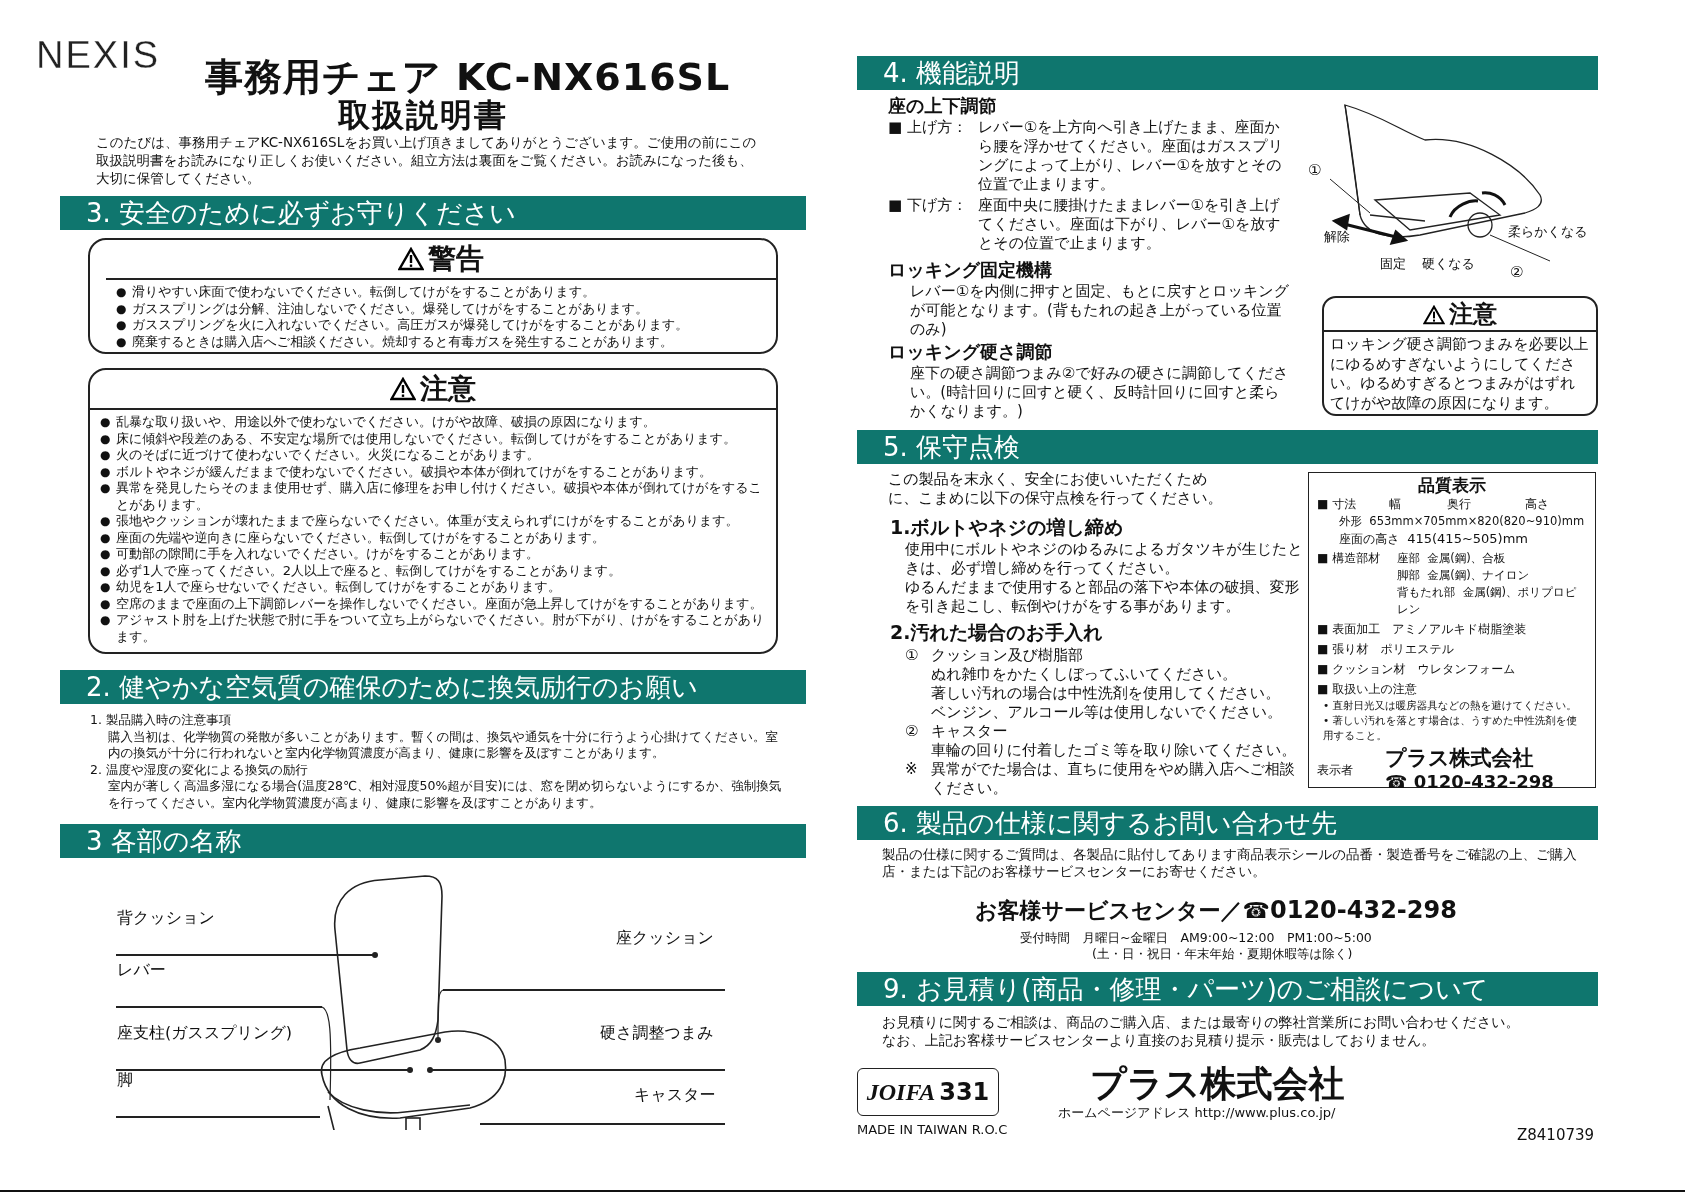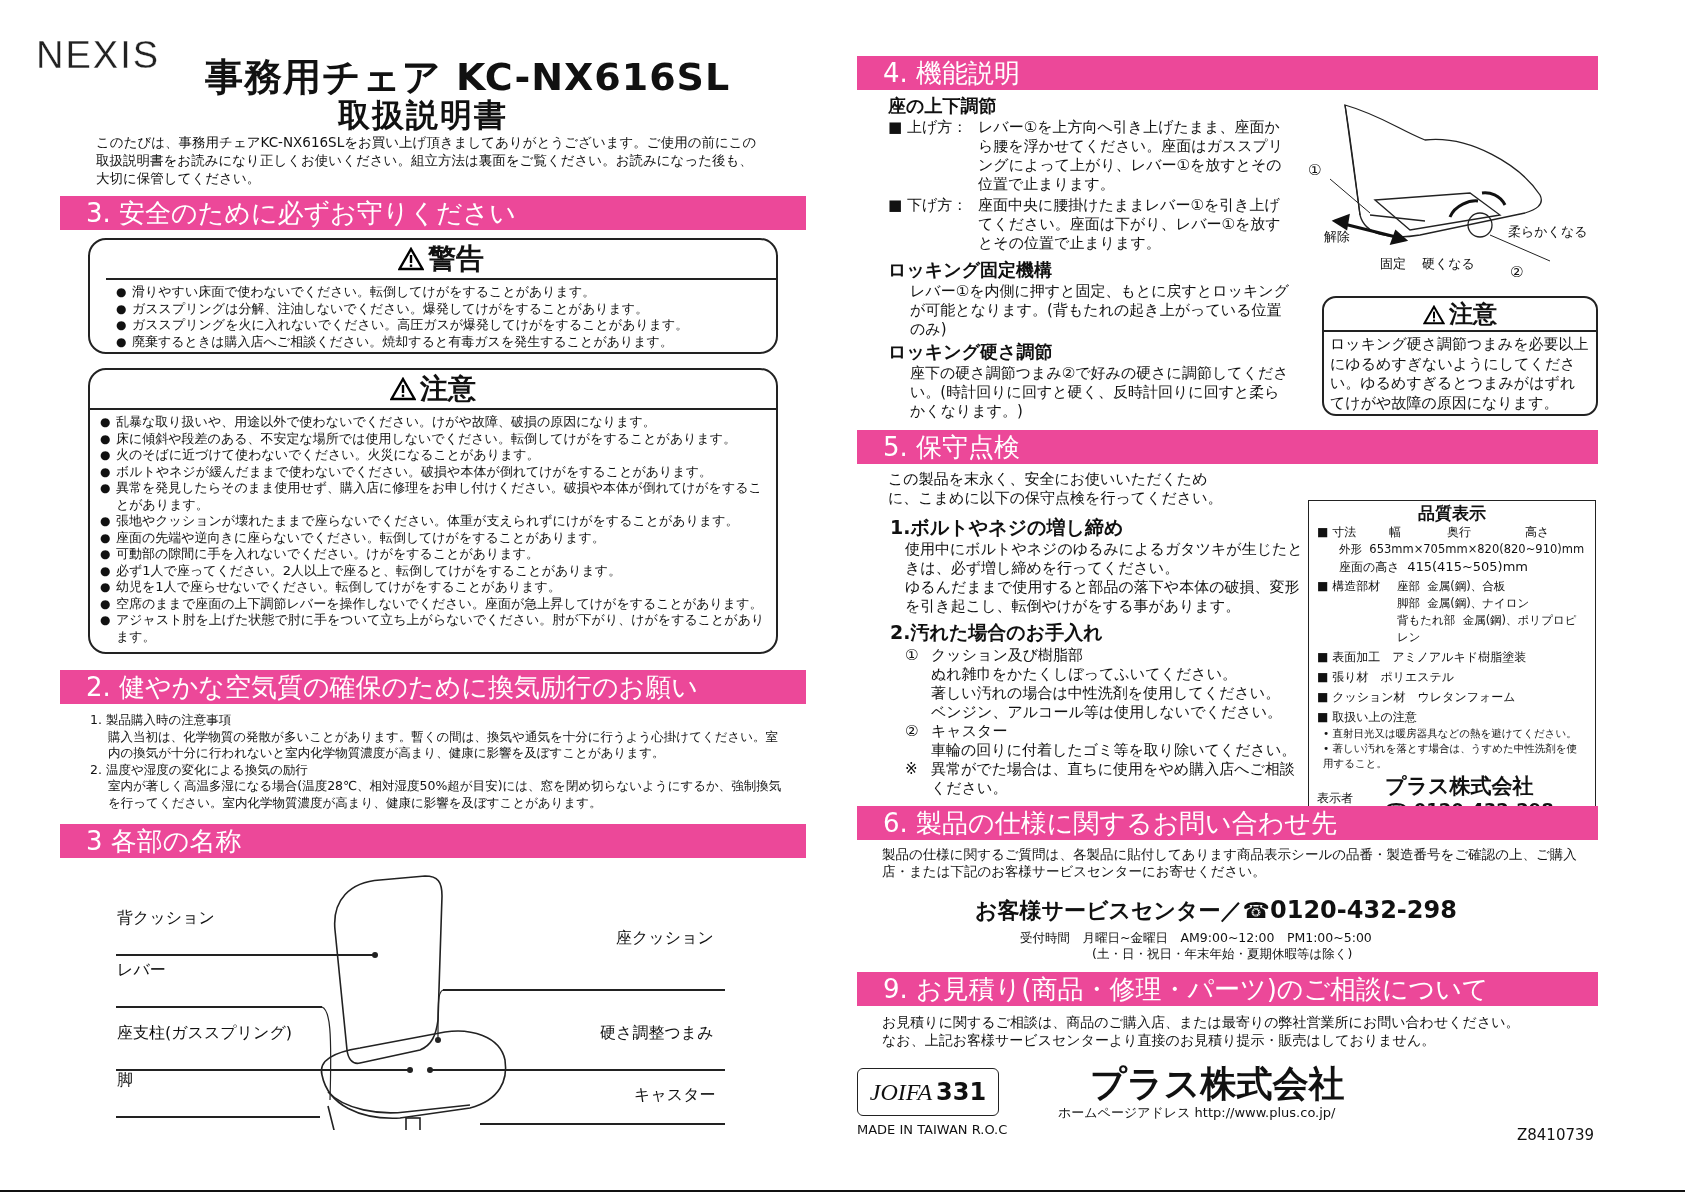--- a/index.html
+++ b/index.html
@@ -4,21 +4,21 @@
 <style>
   html,body{margin:0;padding:0;background:#fff;}
   body{width:1685px;height:1192px;position:relative;overflow:hidden;color:#111;
        font-family:"DejaVu Sans","Liberation Sans",sans-serif;}
   .abs{position:absolute;}
   .brand{left:36px;top:34px;font-family:"Liberation Sans",sans-serif;font-size:38px;font-weight:100;letter-spacing:2px;color:#222;
          -webkit-text-stroke:0.3px #fff;}
   .title1{left:205px;top:52px;font-size:38px;font-weight:bold;letter-spacing:1px;}
   .title2{left:338px;top:94px;font-size:32px;font-weight:bold;letter-spacing:2px;}
   .intro{left:96px;top:133px;width:670px;font-size:13.5px;line-height:18px;}
-  .secbar{background:#ec4899;color:#fff;font-size:26px;line-height:34px;height:34px;padding-left:26px;box-sizing:border-box;white-space:nowrap;overflow:hidden;}
+  .secbar{background:#0f766e;color:#fff;font-size:26px;line-height:34px;height:34px;padding-left:26px;box-sizing:border-box;white-space:nowrap;overflow:hidden;}
   .box{border:2px solid #222;border-radius:18px;box-sizing:border-box;}
   .box-title{text-align:center;font-size:28px;font-weight:bold;border-bottom:2px solid #222;height:38px;line-height:38px;}
   .bullets{list-style:none;margin:0;padding:4px 10px 0 10px;font-size:13px;line-height:16.5px;}
   .bullets li{position:relative;padding-left:16px;}
   .bullets li:before{content:"●";position:absolute;left:0;top:0;font-size:12px;}
   .warn-ico{display:inline-block;vertical-align:-3px;margin-right:4px;}
   .sub-list{font-size:12.5px;line-height:16.5px;}
   .h-bold{font-weight:bold;font-size:18px;}
   .body14{font-size:15px;line-height:19px;}
   .label{font-size:16px;}
@@ -231,21 +231,21 @@
       <div>キャスター</div>
       <div>車輪の回りに付着したゴミ等を取り除いてください。</div>
     </div>
   </div>
   <div style="display:flex;">
     <span style="width:26px;flex:none;">※</span>
     <div>異常がでた場合は、直ちに使用をやめ購入店へご相談ください。</div>
   </div>
 </div>
 
-<div class="abs qbox" style="left:1308px;top:472px;width:288px;height:316px;margin-top:28px;">
+<div class="abs qbox" style="left:1308px;top:472px;width:288px;height:316px;">
   <div style="text-align:center;font-weight:bold;font-size:17px;margin-bottom:2px;">品質表示</div>
   <div style="display:flex;">
     <span class="sq" style="width:72px;">寸法</span>
     <span style="width:58px;">幅</span>
     <span style="width:78px;">奥行</span>
     <span>高さ</span>
   </div>
   <div style="padding-left:22px;font-size:11.5px;">
     <span>外形</span>&nbsp;
     <span>653mm×705mm×820(820~910)mm</span>
@@ -290,21 +290,21 @@
 <div class="abs" style="left:1020px;top:930px;font-size:12.5px;white-space:nowrap;">受付時間　月曜日~金曜日　AM9:00~12:00　PM1:00~5:00</div>
 <div class="abs" style="left:1092px;top:946px;font-size:12.5px;white-space:nowrap;">(土・日・祝日・年末年始・夏期休暇等は除く)</div>
 
 <div class="abs secbar" style="left:857px;top:972px;width:741px;">9. お見積り(商品・修理・パーツ)のご相談について</div>
 <div class="abs" style="left:882px;top:1013px;width:710px;font-size:14px;line-height:18px;">
   <div>お見積りに関するご相談は、商品のご購入店、または最寄りの弊社営業所にお問い合わせください。</div>
   <div>なお、上記お客様サービスセンターより直接のお見積り提示・販売はしておりません。</div>
 </div>
 
 <div class="abs" style="left:857px;top:1068px;width:142px;height:48px;border:1.5px solid #222;border-radius:6px;box-sizing:border-box;display:flex;align-items:center;justify-content:center;">
-  <span style="font-family:'Liberation Serif',serif;font-style:italic;font-weight:normal;font-size:24px;">JOIFA</span>
+  <span style="font-family:'Liberation Serif',serif;font-style:italic;font-weight:bold;font-size:24px;">JOIFA</span>
   <span style="font-weight:bold;font-size:24px;margin-left:4px;">331</span>
 </div>
 <div class="abs" style="left:1090px;top:1060px;font-weight:bold;font-size:36px;">プラス株式会社</div>
 <div class="abs" style="left:1058px;top:1104px;font-size:13px;">ホームページアドレス http://www.plus.co.jp/</div>
 <div class="abs" style="left:857px;top:1122px;font-size:13px;">MADE IN TAIWAN R.O.C</div>
 <div class="abs" style="left:1517px;top:1126px;font-size:15px;">Z8410739</div>
 
 <div class="abs" style="left:0;top:1190px;width:1685px;height:2px;background:#111;"></div>
 
 </body></html>

